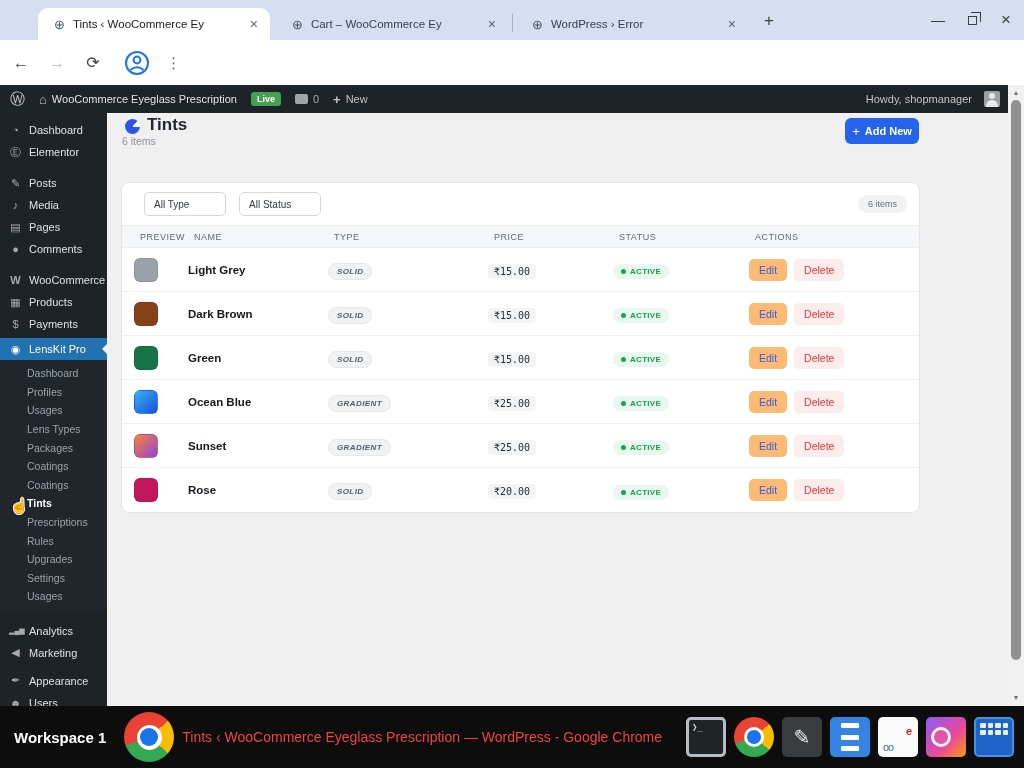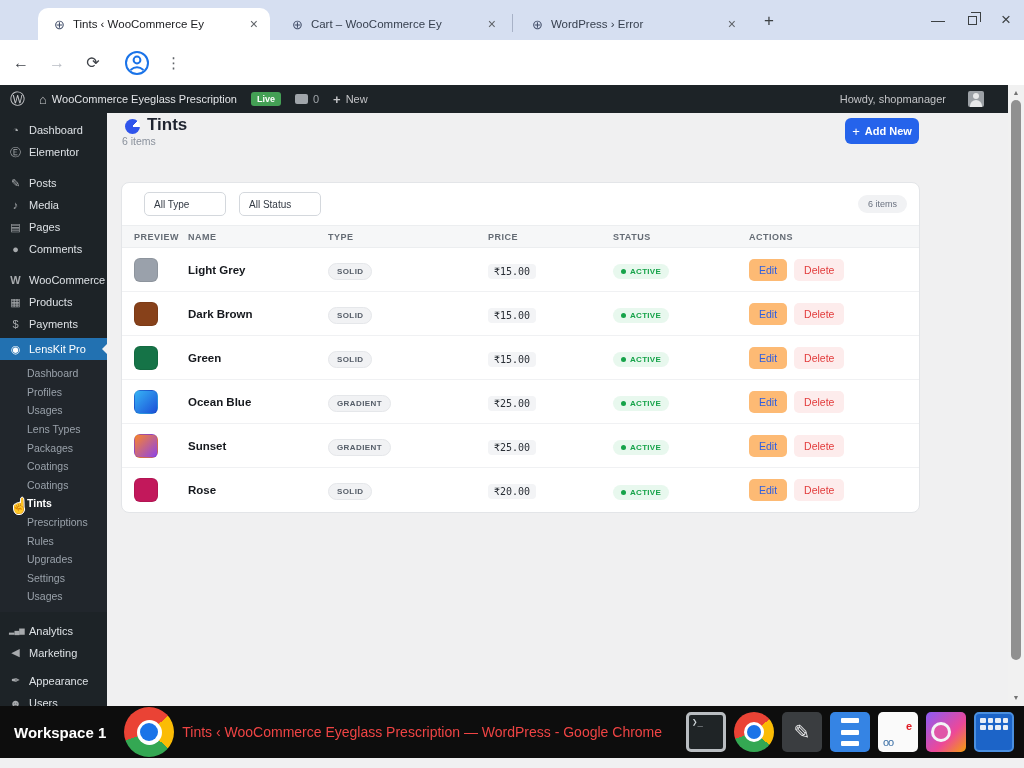--- a/index.html
+++ b/index.html
@@ -44,21 +44,21 @@
     align-items:center; color:#c3c4c7; font-size:11px; }
   .ab-item { display:flex; align-items:center; gap:5px; padding:0 7px; height:100%; }
   .ab-logo { font-size:15px; color:#c3c4c7; padding-left:10px; }
   .ab-home { font-size:13px; color:#c3c4c7; }
   .ab-site { color:#e2e4e7; }
   .live-badge { background:#44a055; color:#ffffff; font-size:9px; font-weight:bold; padding:2px 6px; border-radius:3px; }
   .ab-bubble { width:13px; height:10px; background:#a0a5aa; border-radius:2px; position:relative; }
   .ab-bubble::after { content:''; position:absolute; left:2px; bottom:-3px; border:3px solid transparent; border-top-color:#a0a5aa; }
   .ab-count { color:#a0a5aa; }
   .ab-plus { font-size:13px; color:#c3c4c7; font-weight:bold; }
-  .ab-right { margin-left:auto; display:flex; align-items:center; gap:22px; padding-right:24px; }
+  .ab-right { margin-left:auto; display:flex; align-items:center; gap:12px; padding-right:8px; }
   .ab-avatar { width:16px; height:16px; background:#9ca1a6; border-radius:2px; position:relative; overflow:hidden; }
   .ab-avatar::before { content:''; position:absolute; top:2px; left:5px; width:6px; height:6px; border-radius:50%; background:#e8e9ea; }
   .ab-avatar::after { content:''; position:absolute; top:9px; left:2px; width:12px; height:8px; border-radius:6px 6px 0 0; background:#e8e9ea; }
 
   
   .sidebar { left:0; top:113px; width:107px; height:593px; background:#1d2327; color:#dde1e5; font-size:11px; }
   .sb-item { height:22px; display:flex; align-items:center; gap:7px; padding-left:9px; white-space:nowrap; }
   .sb-icon { width:13px; text-align:center; color:#a7aaad; font-size:11px; flex:none; }
   .sb-gap { height:9px; }
   .sb-lenskit { height:22px; margin-top:3px; background:#2271b1; color:#ffffff; display:flex; align-items:center;
@@ -88,45 +88,45 @@
     font-family:"Liberation Sans", sans-serif; background:transparent; }
   .search-box input::placeholder { color:#8a919c; }
   .filter-select { height:24px; border:1px solid #d4d8dd; border-radius:5px; display:flex; align-items:center;
     padding:0 9px; font-size:10px; color:#333a44; background:#ffffff; }
   .sel-type { width:82px; margin-left:10px; }
   .sel-status { width:82px; margin-left:13px; }
   .items-pill { margin-left:auto; background:#f1f2f4; border-radius:10px; padding:4px 10px; font-size:9px; color:#6b7280; }
 
   .tgrid { display:grid; grid-template-columns:54px 140px 160px 125px 136px 1fr; padding:0 12px; align-items:center; }
   .thead { height:23px; background:#f6f7f8; border-top:1px solid #eceef0; border-bottom:1px solid #eceef0; }
-  .th { font-size:9px; font-weight:bold; color:#646b74; letter-spacing:0.5px; }
+  .th { font-size:9px; font-weight:normal; color:#646b74; letter-spacing:0.5px;margin-left:6px; }
   .trow { height:44px; border-bottom:1px solid #f0f1f3; }
   .trow:last-child { border-bottom:none; }
   .swatch { width:24px; height:24px; border-radius:6px; border:1px solid rgba(0,0,0,0.08); display:block; }
   .c-name { font-size:11.5px; font-weight:bold; color:#15181d; }
   .type-pill { display:inline-block; background:#f1f2f4; border:1px solid #e5e7ea; border-radius:10px;
-    padding:3px 8px; font-size:8px; font-weight:bold; color:#555d68; letter-spacing:0.4px; }
+    padding:3px 8px; font-size:8px; font-weight:bold; color:#555d68; letter-spacing:0.4px;font-style:italic; }
   .price-pill { display:inline-block; background:#f3f4f6; border-radius:4px; padding:2px 6px;
     font-family:"DejaVu Sans Mono", monospace; font-size:10px; color:#2a2f36; }
   .status-pill { display:inline-flex; align-items:center; gap:4px; background:#e8f8ee; border-radius:10px;
     padding:3px 8px; font-size:8px; font-weight:bold; color:#17a34a; letter-spacing:0.3px; }
   .status-dot { width:5px; height:5px; border-radius:50%; background:#17a34a; }
   .btn-edit, .btn-delete { border:none; border-radius:5px; padding:5px 10px; font-size:10.5px;
     font-family:"Liberation Sans", sans-serif; }
   .btn-edit { background:#fdba74; color:#2f5fe0; margin-right:7px; }
   .btn-delete { background:#fdecec; color:#e23b3b; }
 
   
   .scrollbar { left:1008px; top:85px; width:16px; height:621px; background:#f1f1f1; }
   .sb-arrow { width:16px; height:14px; display:flex; align-items:center; justify-content:center; font-size:7px; color:#737373; }
   .sb-thumb { position:absolute; left:3px; top:15px; width:10px; height:560px; background:#909090; border-radius:6px; }
   .sb-arrow.down { position:absolute; bottom:2px; }
 
   
-  .taskbar { left:0; top:706px; width:1024px; height:52px; background:#0d0d0d; display:flex; align-items:center; }
+  .taskbar { left:0; top:706px; width:1024px; height:62px; background:#0d0d0d; display:flex; align-items:center; }
   .ws-label { color:#ffffff; font-size:15px; font-weight:bold; margin-left:14px; white-space:nowrap; }
   .chrome-logo { position:relative; border-radius:50%;
     background:conic-gradient(from -70deg, #ea4335 0 120deg, #fbbc05 120deg 200deg, #34a853 200deg 320deg, #ea4335 320deg 360deg); }
   .chrome-logo::before { content:''; position:absolute; left:25%; top:25%; width:50%; height:50%; background:#ffffff; border-radius:50%; }
   .chrome-logo::after { content:''; position:absolute; left:32%; top:32%; width:36%; height:36%; background:#1a73e8; border-radius:50%; }
   .tb-chrome { width:50px; height:50px; margin-left:18px; flex:none; }
   .tb-title { color:#ef4444; font-size:14px; margin-left:8px; white-space:nowrap; }
   .tb-icons { margin-left:auto; display:flex; align-items:center; gap:8px; margin-right:10px; }
   .tb-ico { width:40px; height:40px; border-radius:5px; position:relative; flex:none; }
   .ico-terminal { background:#1f2426; border:3px solid #b9bdc1; color:#cdd3d6; font-size:9px;

